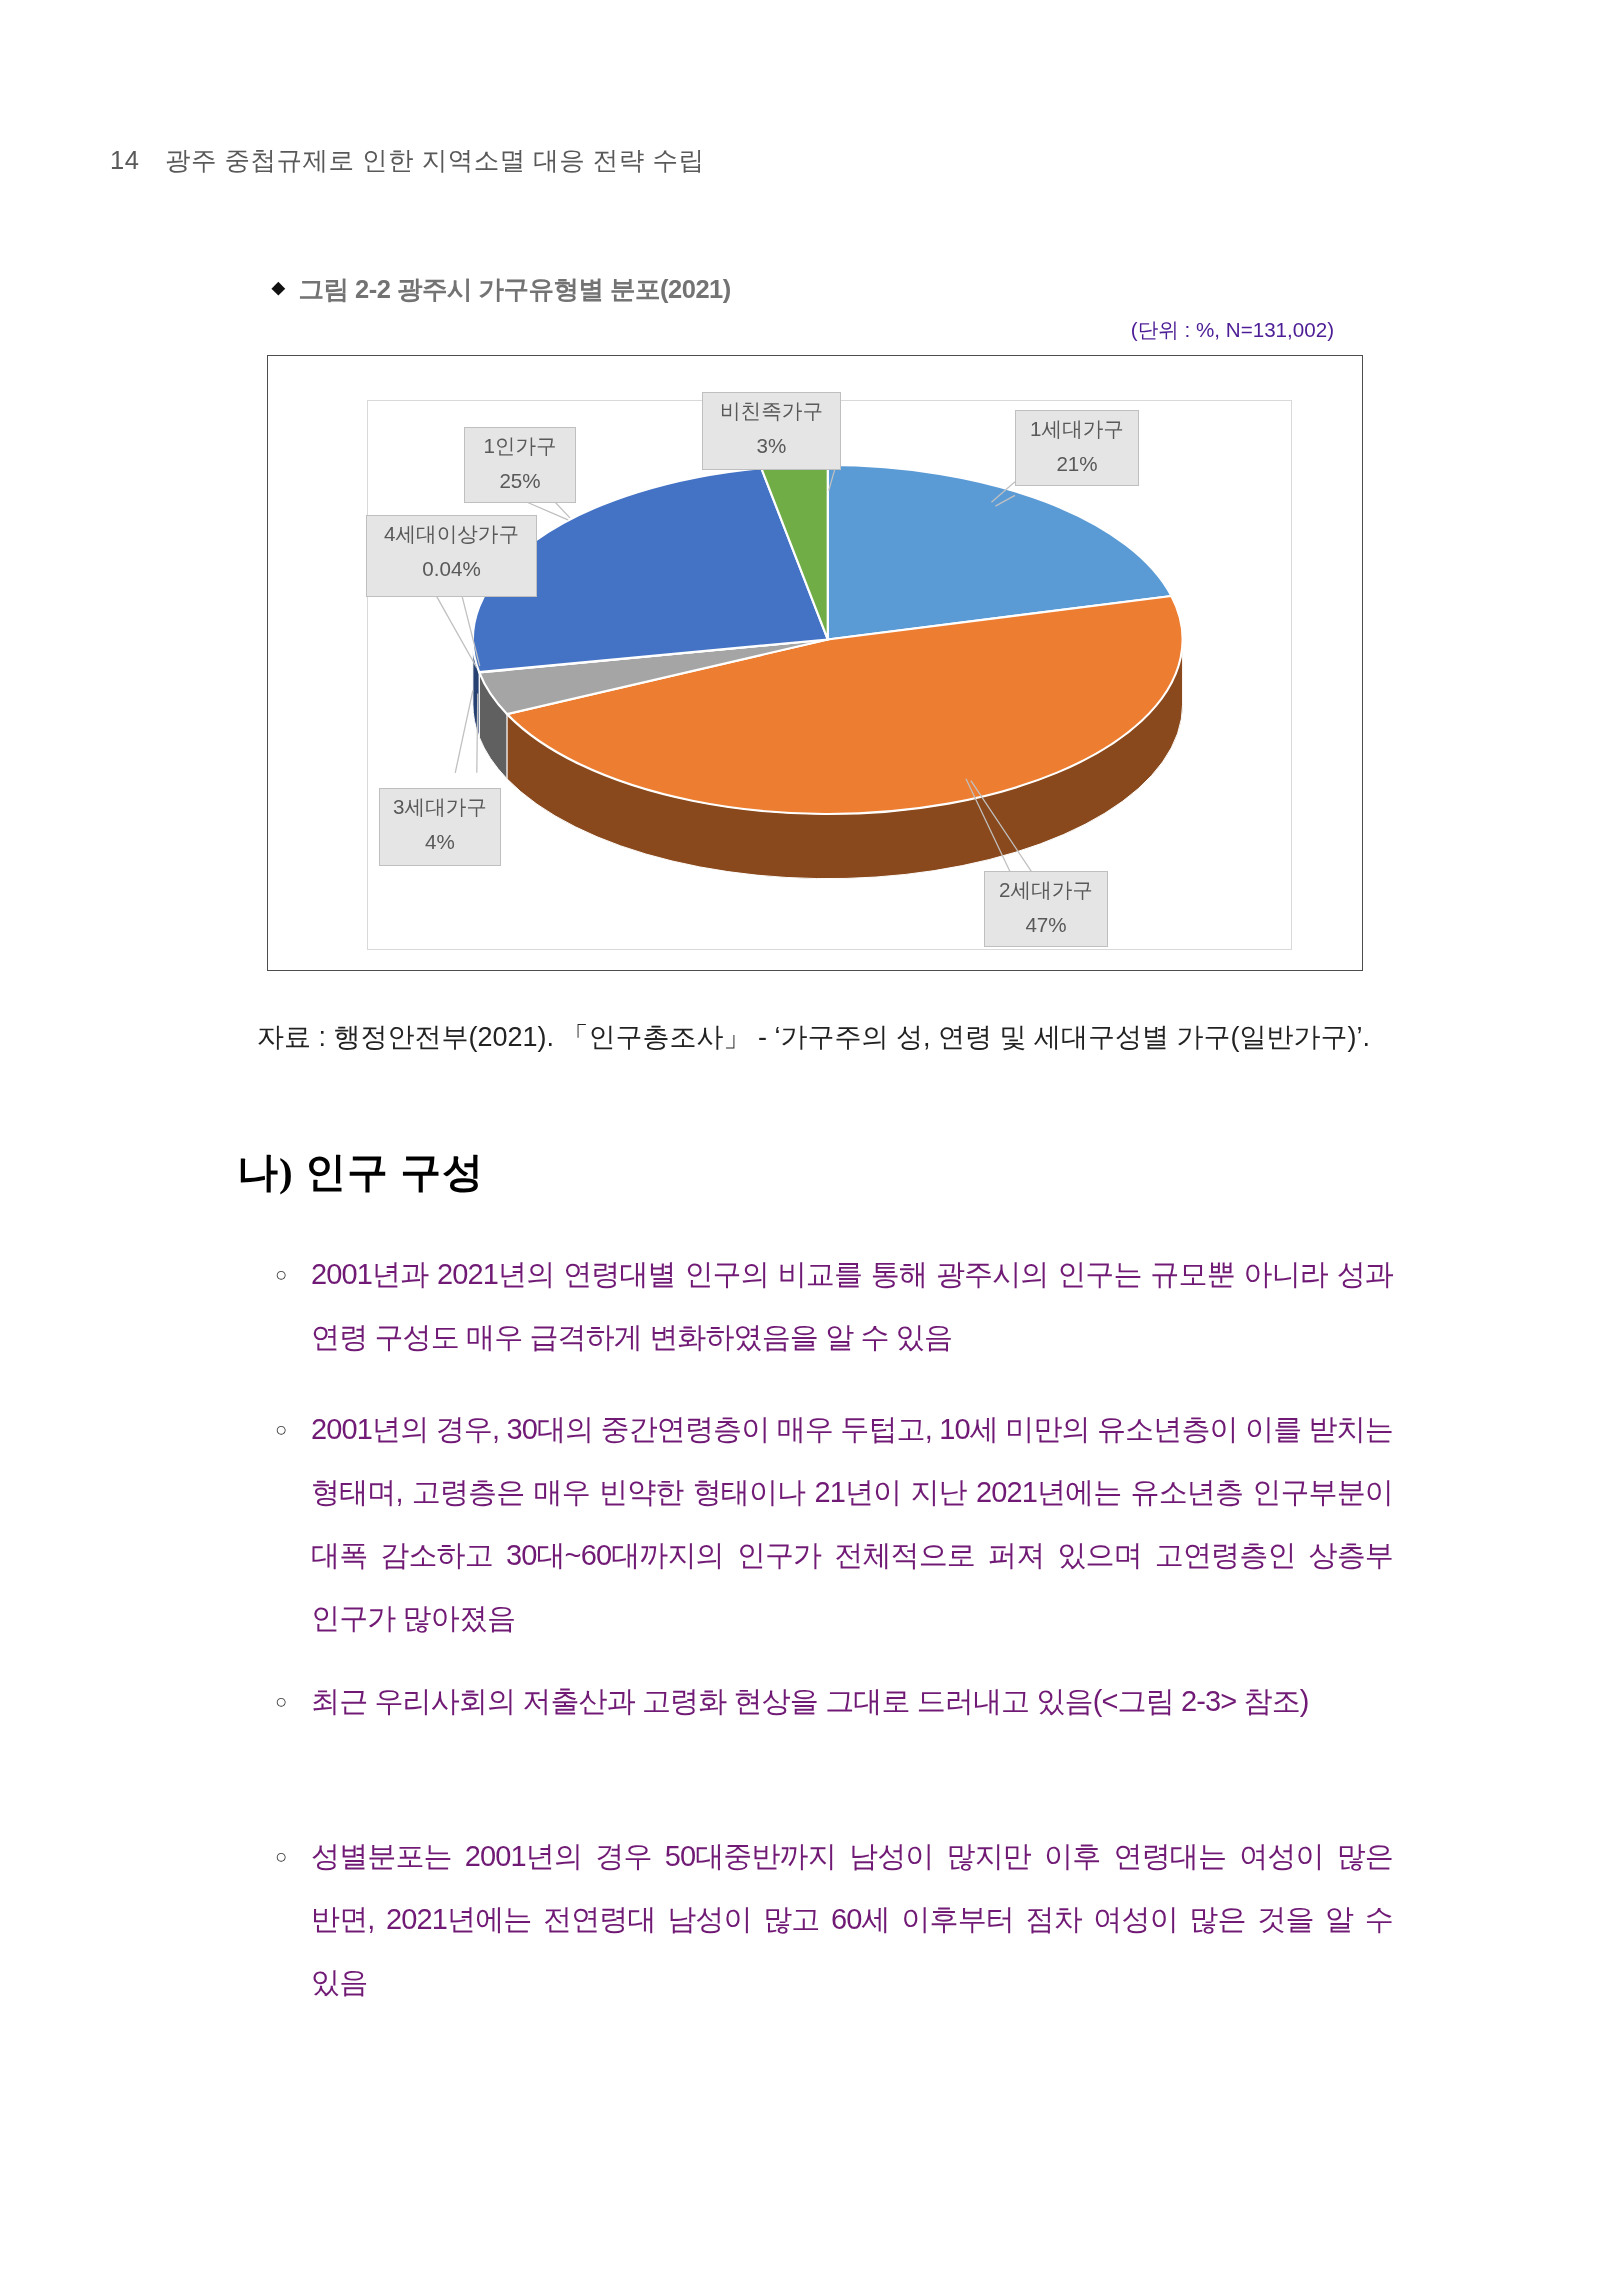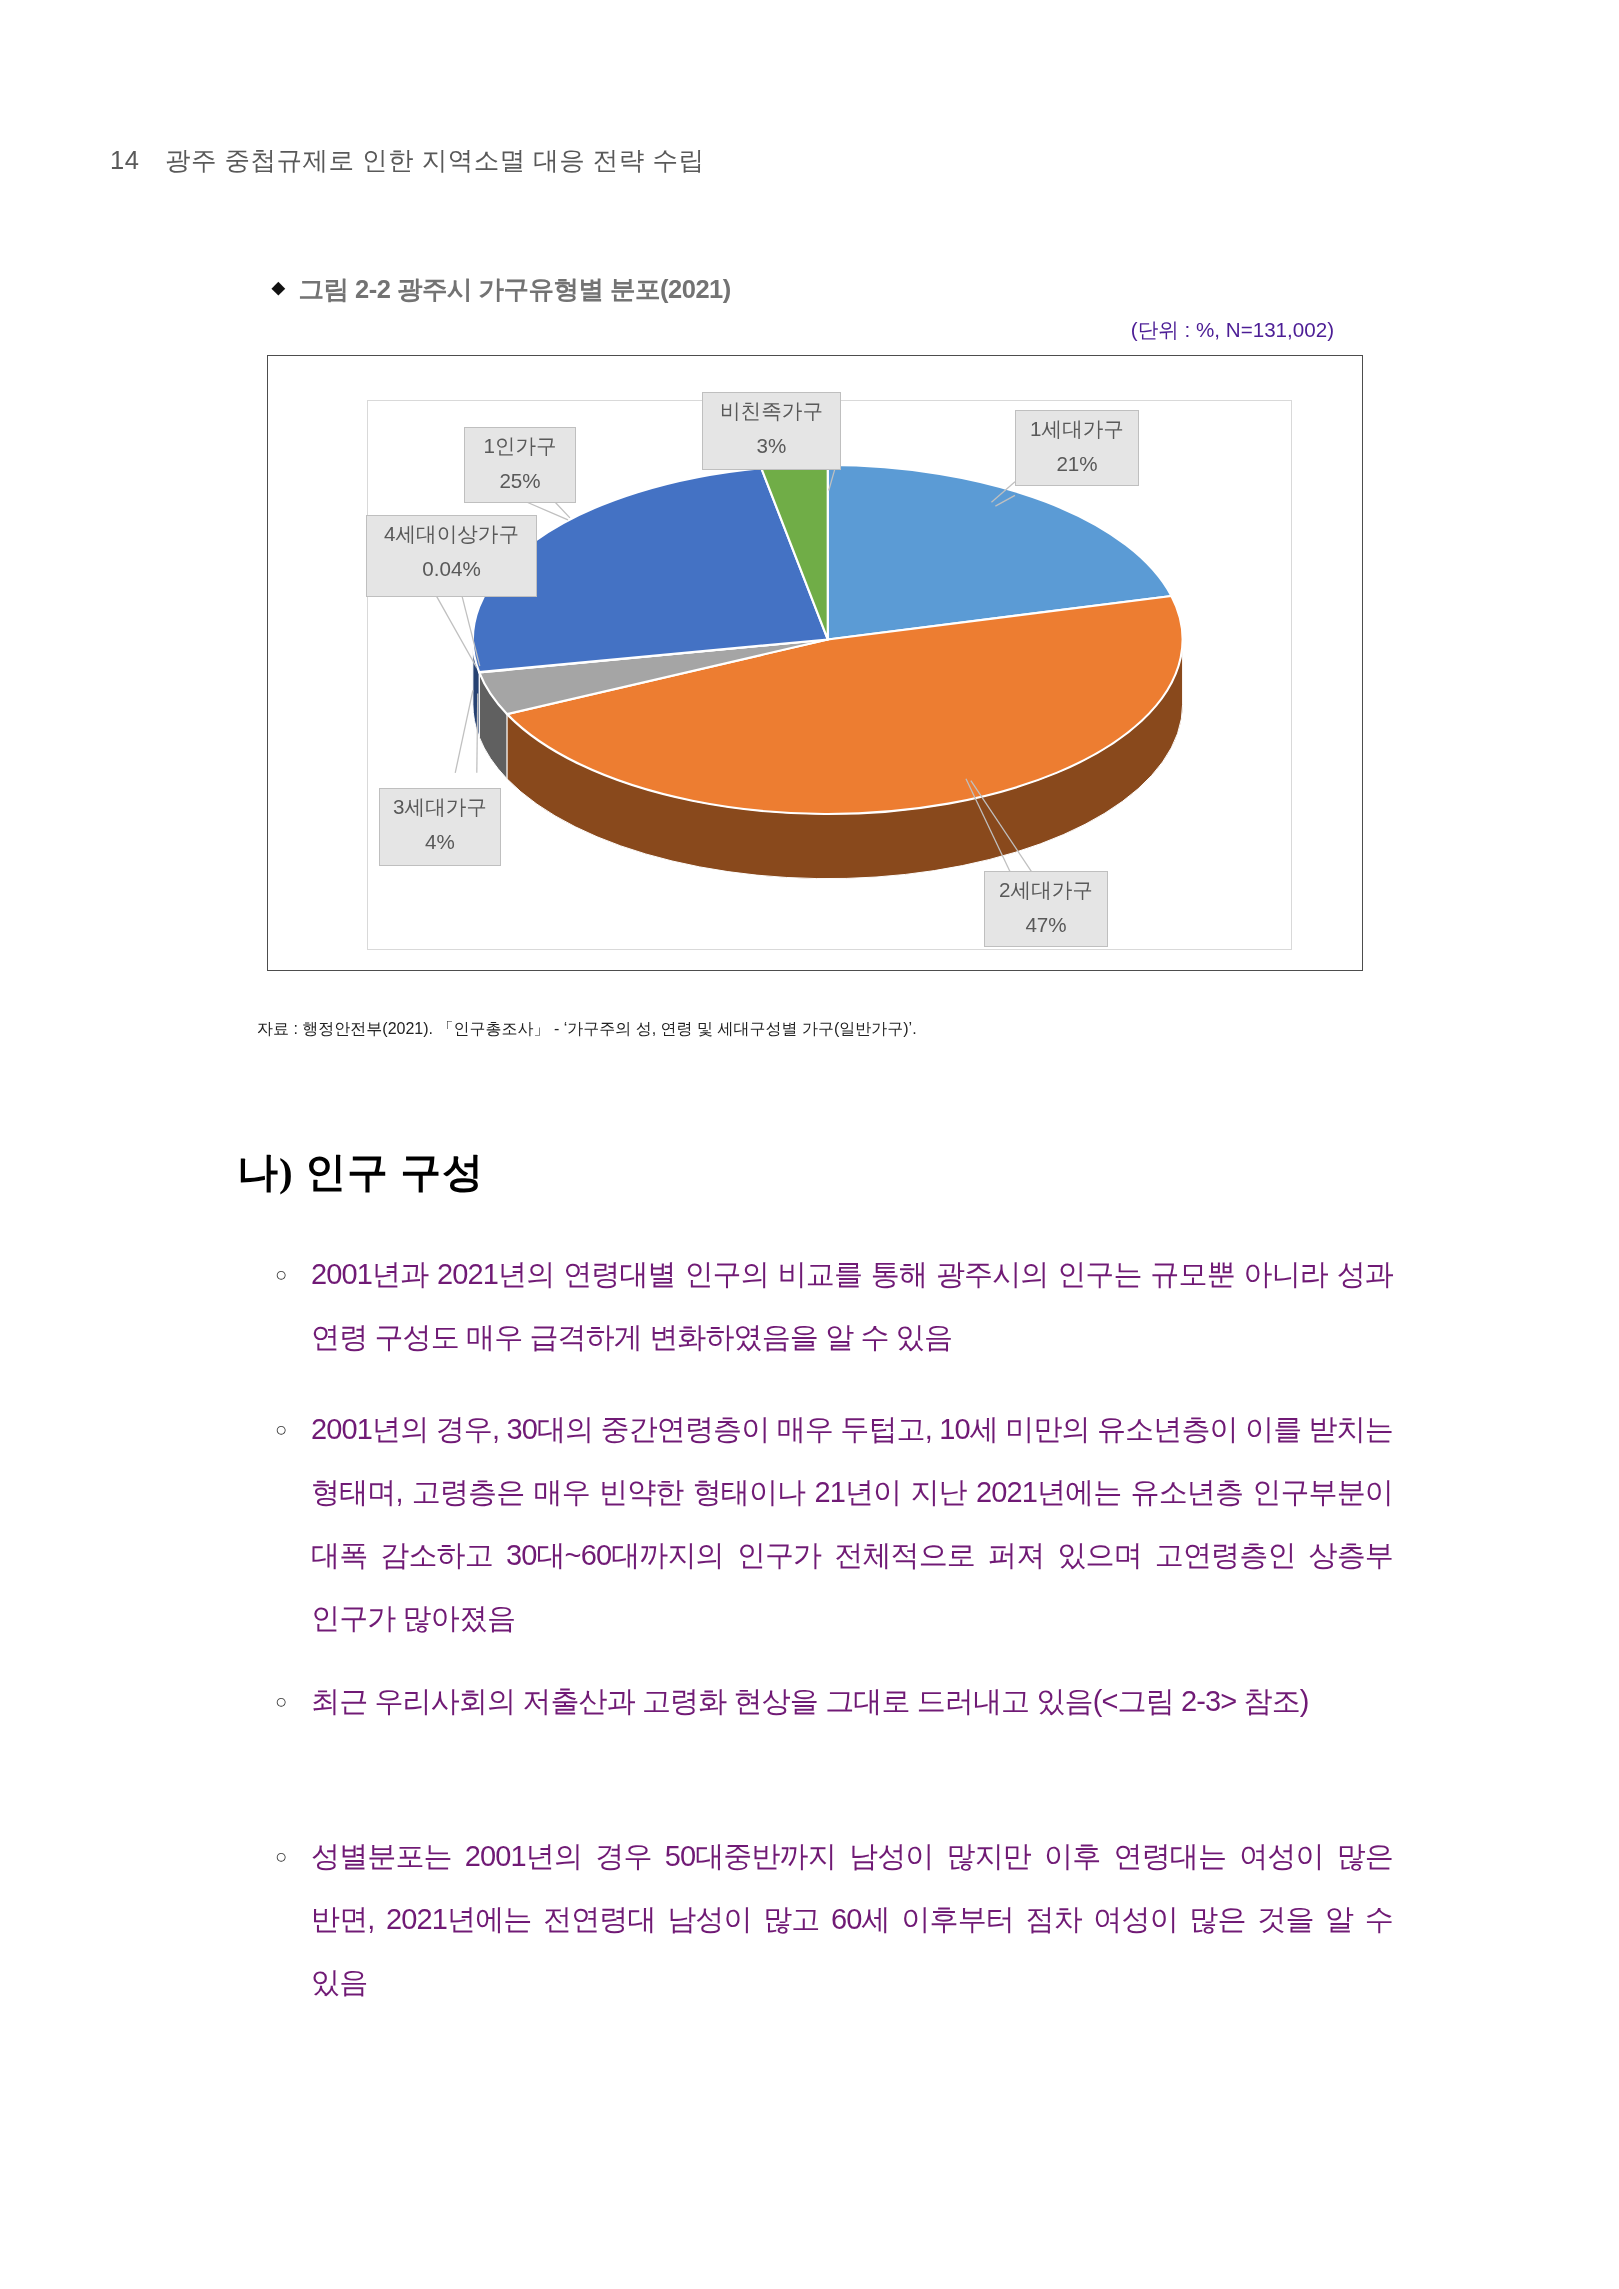--- a/index.html
+++ b/index.html
@@ -37,21 +37,21 @@
     position:absolute;background:#e5e5e5;border:1px solid #bfbfbf;color:#595959;
     text-align:center;font-size:20.6px;line-height:35px;z-index:5;
   }
   .co-bichin {left:434px;top:36px; width:137px;height:76px;}
   .co-sedae1 {left:747px;top:54px; width:122px;height:74px;}
   .co-inga1  {left:196px;top:71px; width:110px;height:74px;}
   .co-sedae4 {left:98px;top:159px;width:169px;height:80px;}
   .co-sedae3 {left:111px;top:416px;width:120px;height:76px;margin-top:16px;}
   .co-sedae2 {left:716px;top:515px;width:122px;height:74px;}
   
-  .source-line{position:absolute;left:257px;top:1019px;font-size:16px;color:#222;}
+  .source-line{position:absolute;left:257px;top:1019px;font-size:27px;color:#222;}
   
   .section-heading{
     position:absolute;left:237px;top:1145px;
     font-family:"Liberation Serif",serif;font-size:41px;font-weight:700;color:#000;
     letter-spacing:1px;
   }
   
   .bullet{position:absolute;left:275px;width:1118px;}
   .bullet .marker{
     position:absolute;left:0;top:0;font-size:19.6px;line-height:63px;color:#333;

